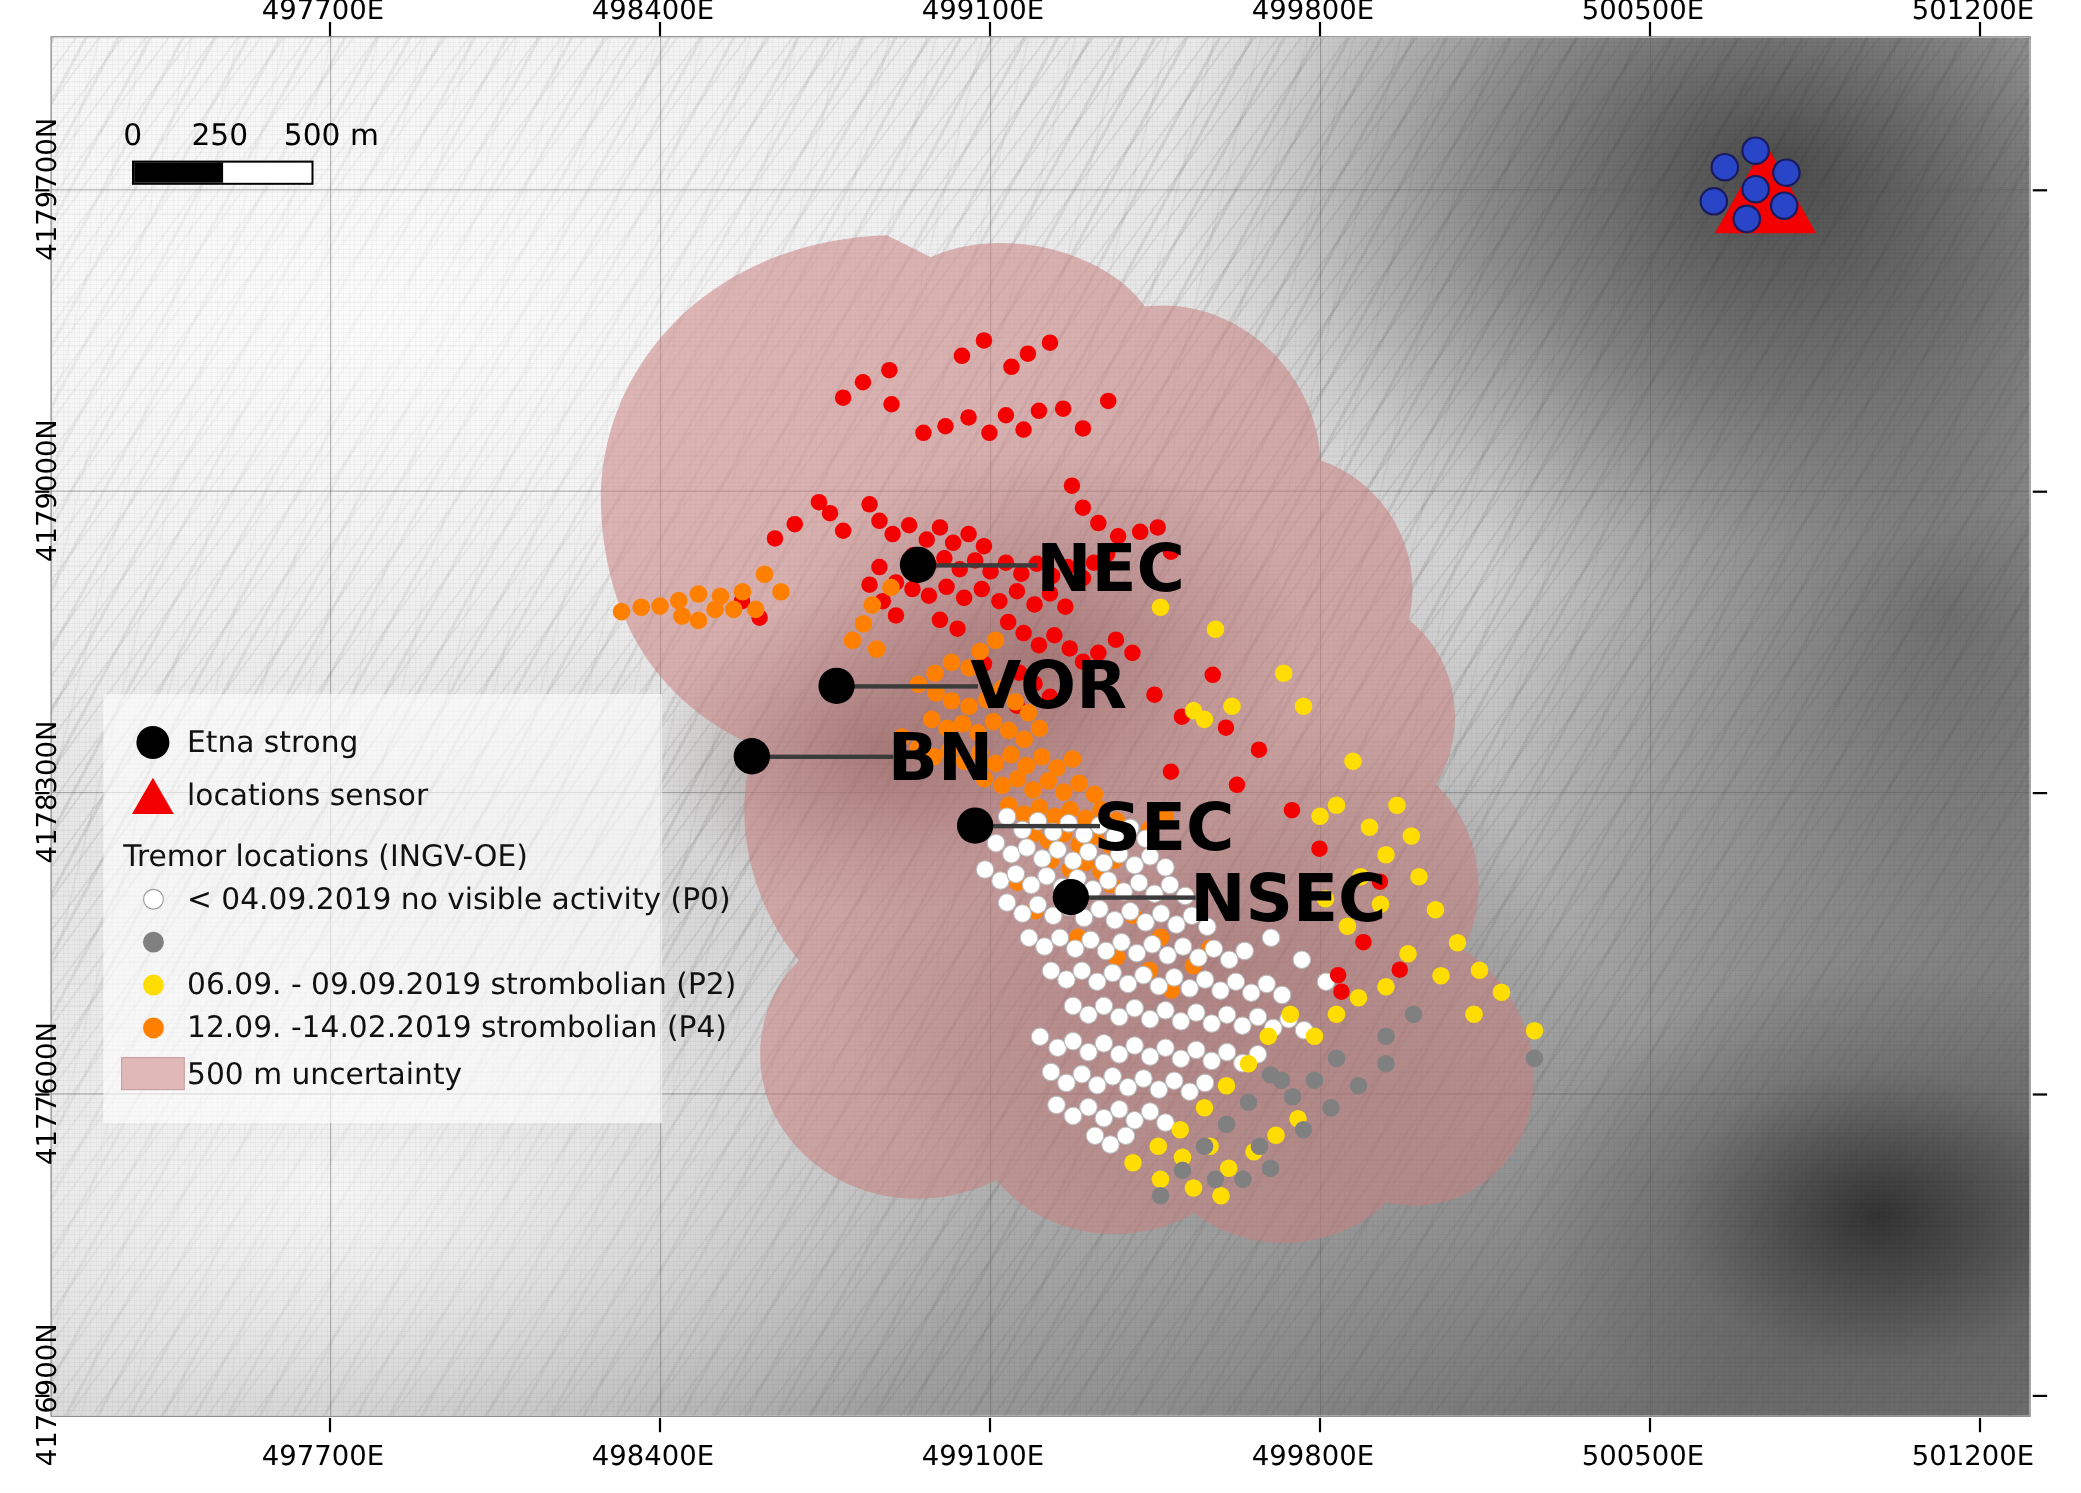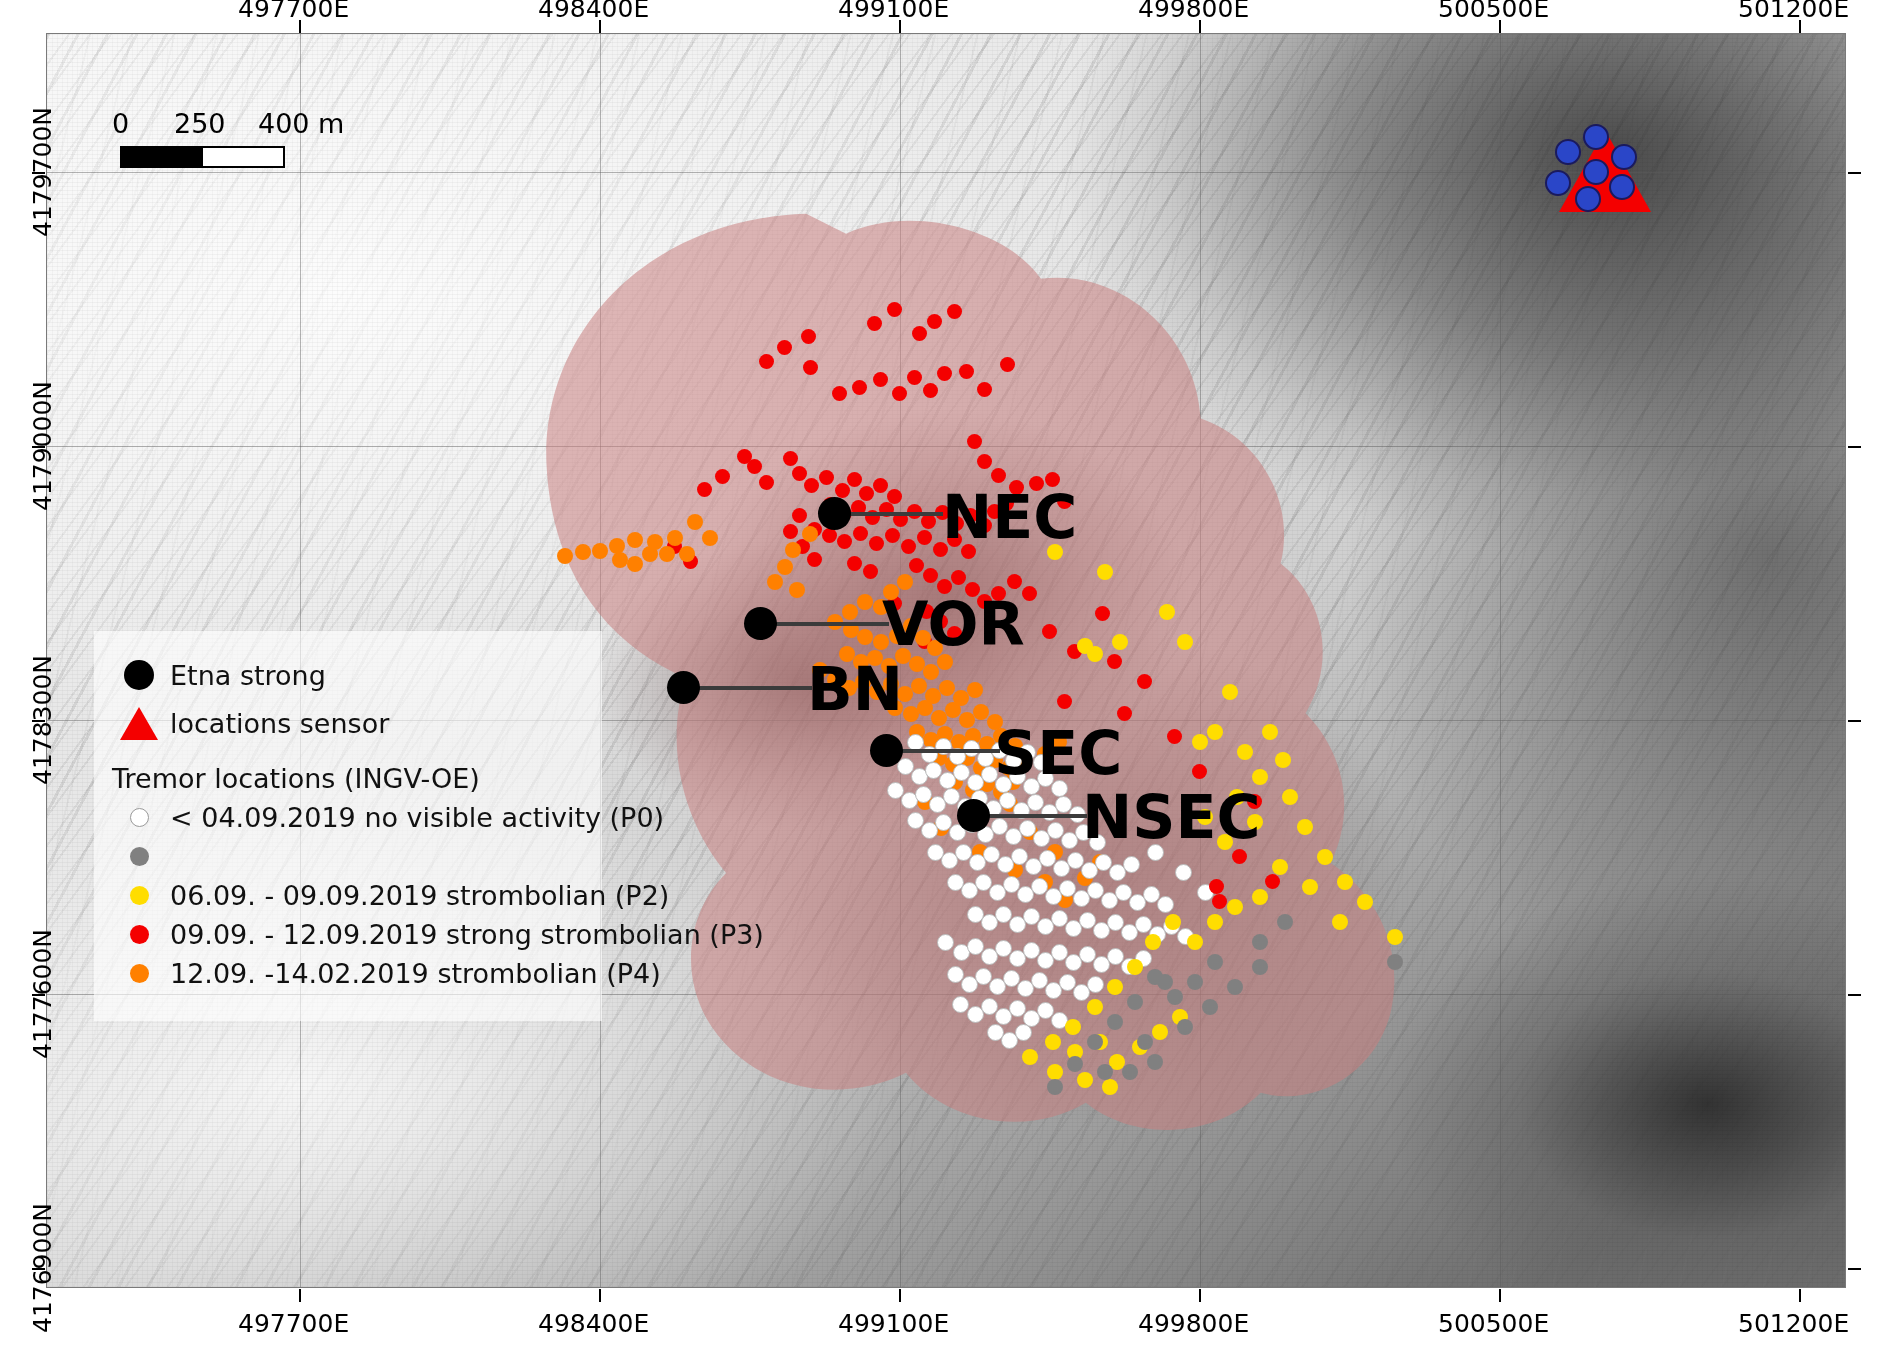--- a/index.html
+++ b/index.html
@@ -645,21 +645,21 @@
       <div class="array-st" style="left:1536px;top:125px"></div>
       <div class="array-st" style="left:1498px;top:136px"></div>
       <div class="array-st" style="left:1562px;top:140px"></div>
       <div class="array-st" style="left:1528px;top:152px"></div>
     </div>
 
     <div id="scalebar">
       <div class="labels">
         <span style="left:0px">0</span>
         <span style="left:62px">250</span>
-        <span style="left:146px">400 m</span>
+        <span style="left:146px">500 m</span>
       </div>
       <div class="bar">
         <div class="seg dark"></div>
         <div class="seg light"></div>
       </div>
     </div>
 
     <div id="legend">
       <div class="lg-row">
         <div class="lg-sym">
@@ -688,29 +688,29 @@
           </div>
       </div>
       <div class="lg-row small">
         <div class="lg-sym">
             <div class="dot p2"></div>
           </div>
         <div class="lg-txt">06.09. - 09.09.2019 strombolian (P2)</div>
       </div>
       <div class="lg-row small">
         <div class="lg-sym">
-            <div class="dot p3"></div>
-          </div>
-        <div class="lg-txt">09.09. - 12.09.2019 strong strombolian (P3)</div>
-      </div>
-      <div class="lg-row small">
-        <div class="lg-sym">
             <div class="dot p4"></div>
           </div>
         <div class="lg-txt">12.09. -14.02.2019 strombolian (P4)</div>
+      </div>
+      <div class="lg-row patch" style="height:44px">
+        <div class="lg-sym">
+            <div class="sym-patch"></div>
+          </div>
+        <div class="lg-txt">500 m uncertainty</div>
       </div>
     </div>
   </div>
 
   <div class="tick h" style="left:299px;top:20px"></div>
   <div class="tick h" style="left:599px;top:20px"></div>
   <div class="tick h" style="left:899px;top:20px"></div>
   <div class="tick h" style="left:1199px;top:20px"></div>
   <div class="tick h" style="left:1499px;top:20px"></div>
   <div class="tick h" style="left:1799px;top:20px"></div>

